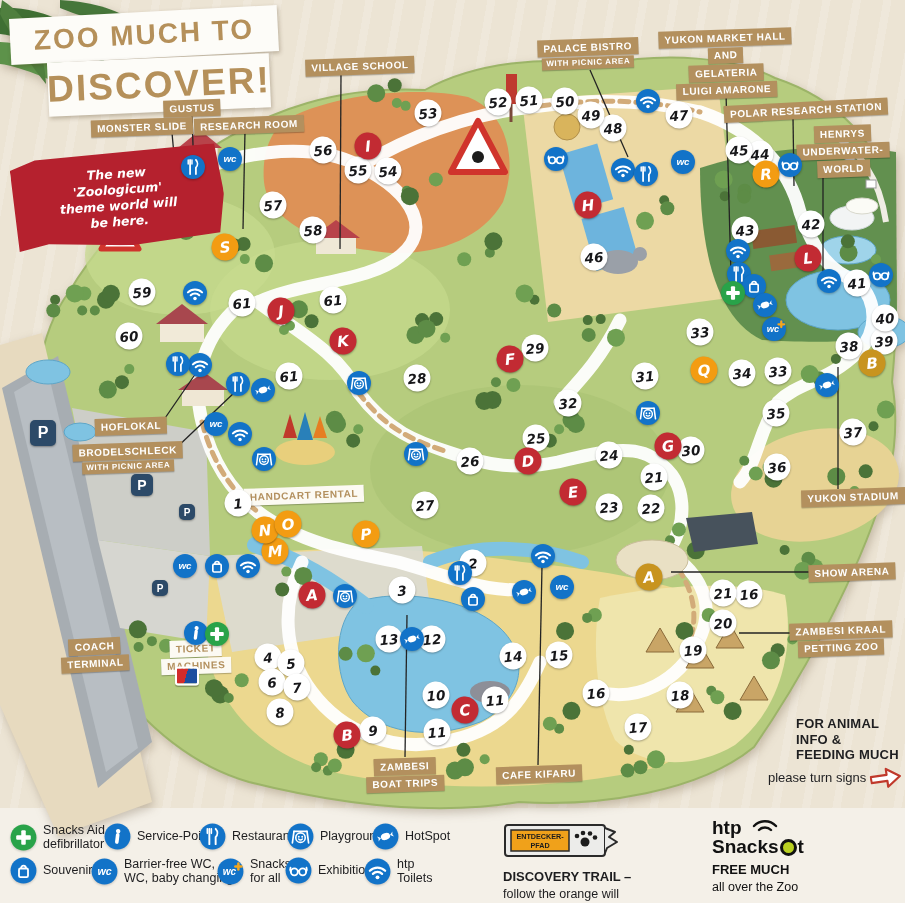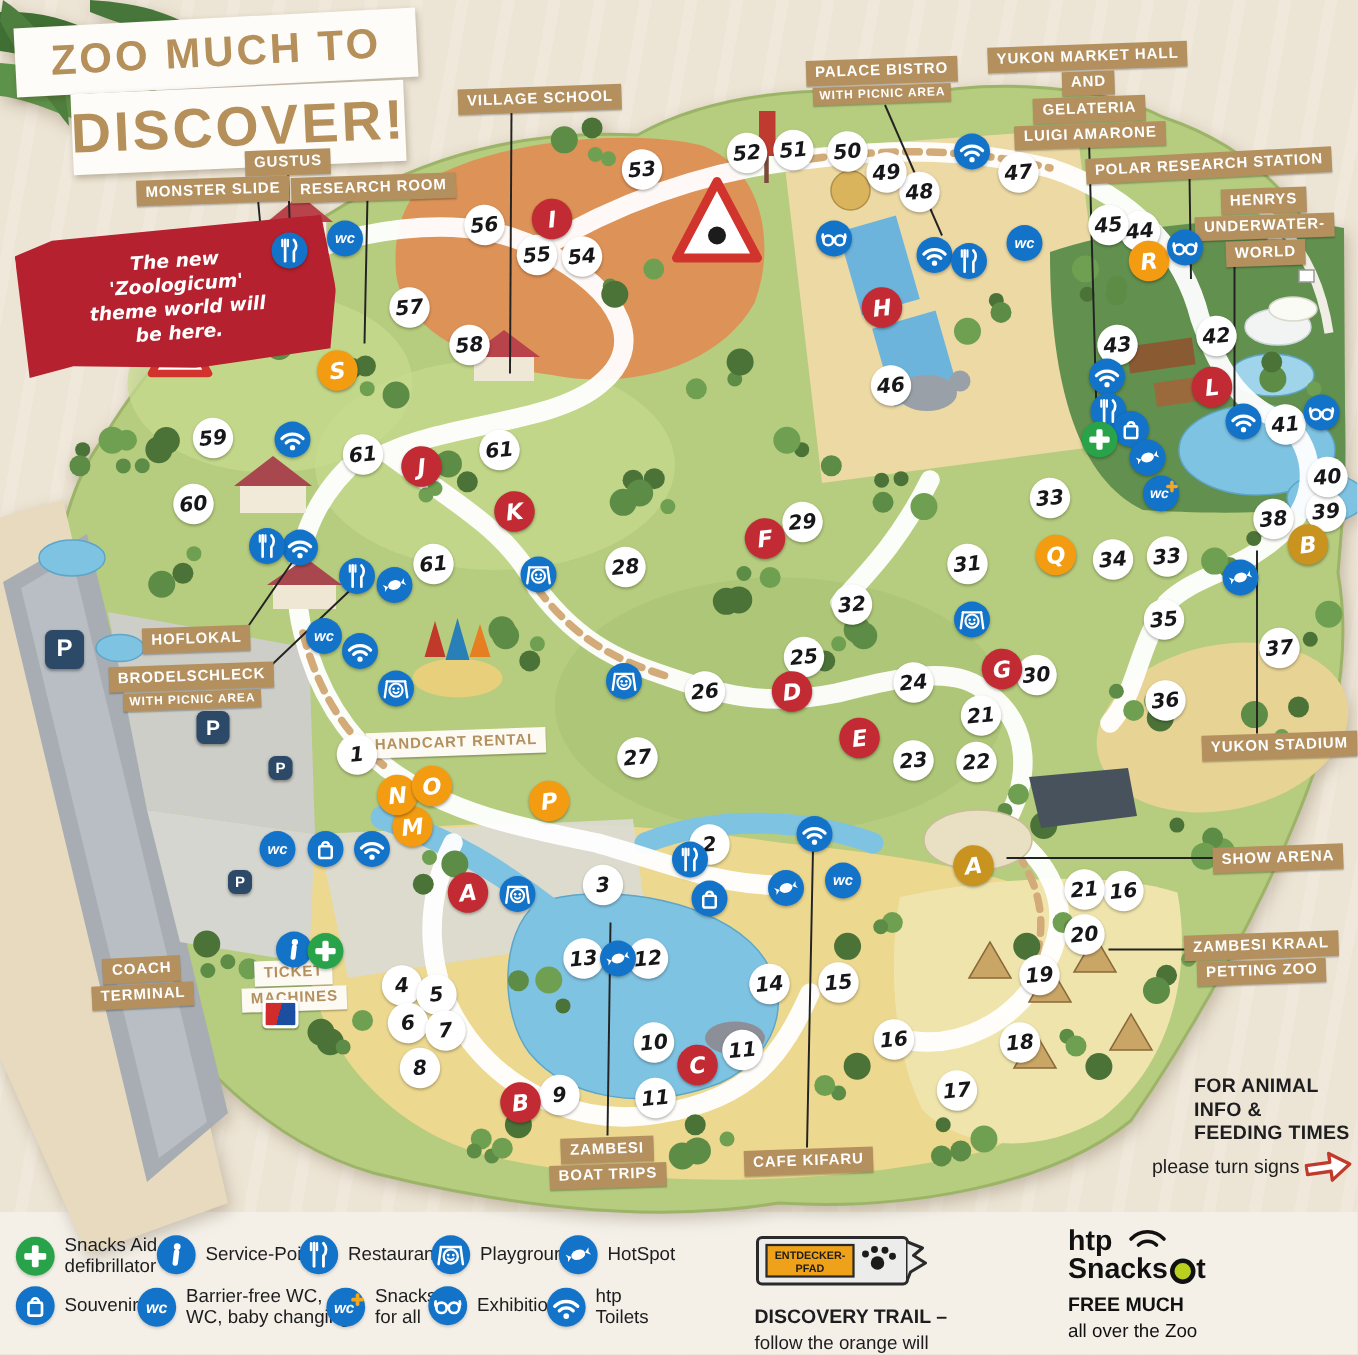--- a/index.html
+++ b/index.html
@@ -710,21 +710,21 @@
         </svg></div>
       <div class="pk" style="width: 26px; height: 26px; font-size: 16px; left: 43px; top: 433px;">P</div>
       <div class="pk" style="width: 22px; height: 22px; font-size: 14px; left: 142px; top: 485px;">P</div>
       <div class="pk" style="width: 16px; height: 16px; font-size: 10px; left: 187px; top: 512px;">P</div>
       <div class="pk" style="width: 16px; height: 16px; font-size: 10px; left: 160px; top: 588px;">P</div>
       <div class="" id="ec" style="left: 187px; top: 676px;"></div>
     </div>
 
   <div id="animal-info">
     <div class="b">FOR ANIMAL INFO &amp;</div>
-    <div class="b">FEEDING TIMES</div>
+    <div class="b">FEEDING MUCH</div>
     <div class="r">
       <span>please turn signs</span>
       <svg width="32" height="24" viewBox="0 0 32 24" style="transform:rotate(-8deg)">
         <polygon points="1,9 17,9 17,3 30,12 17,21 17,15 1,15" fill="#fff" stroke="#c0392b" stroke-width="2.2" stroke-linejoin="round"></polygon>
       </svg>
     </div>
   </div>
 
   <div id="discovery">
     <svg width="118" height="40" viewBox="0 0 118 40">

